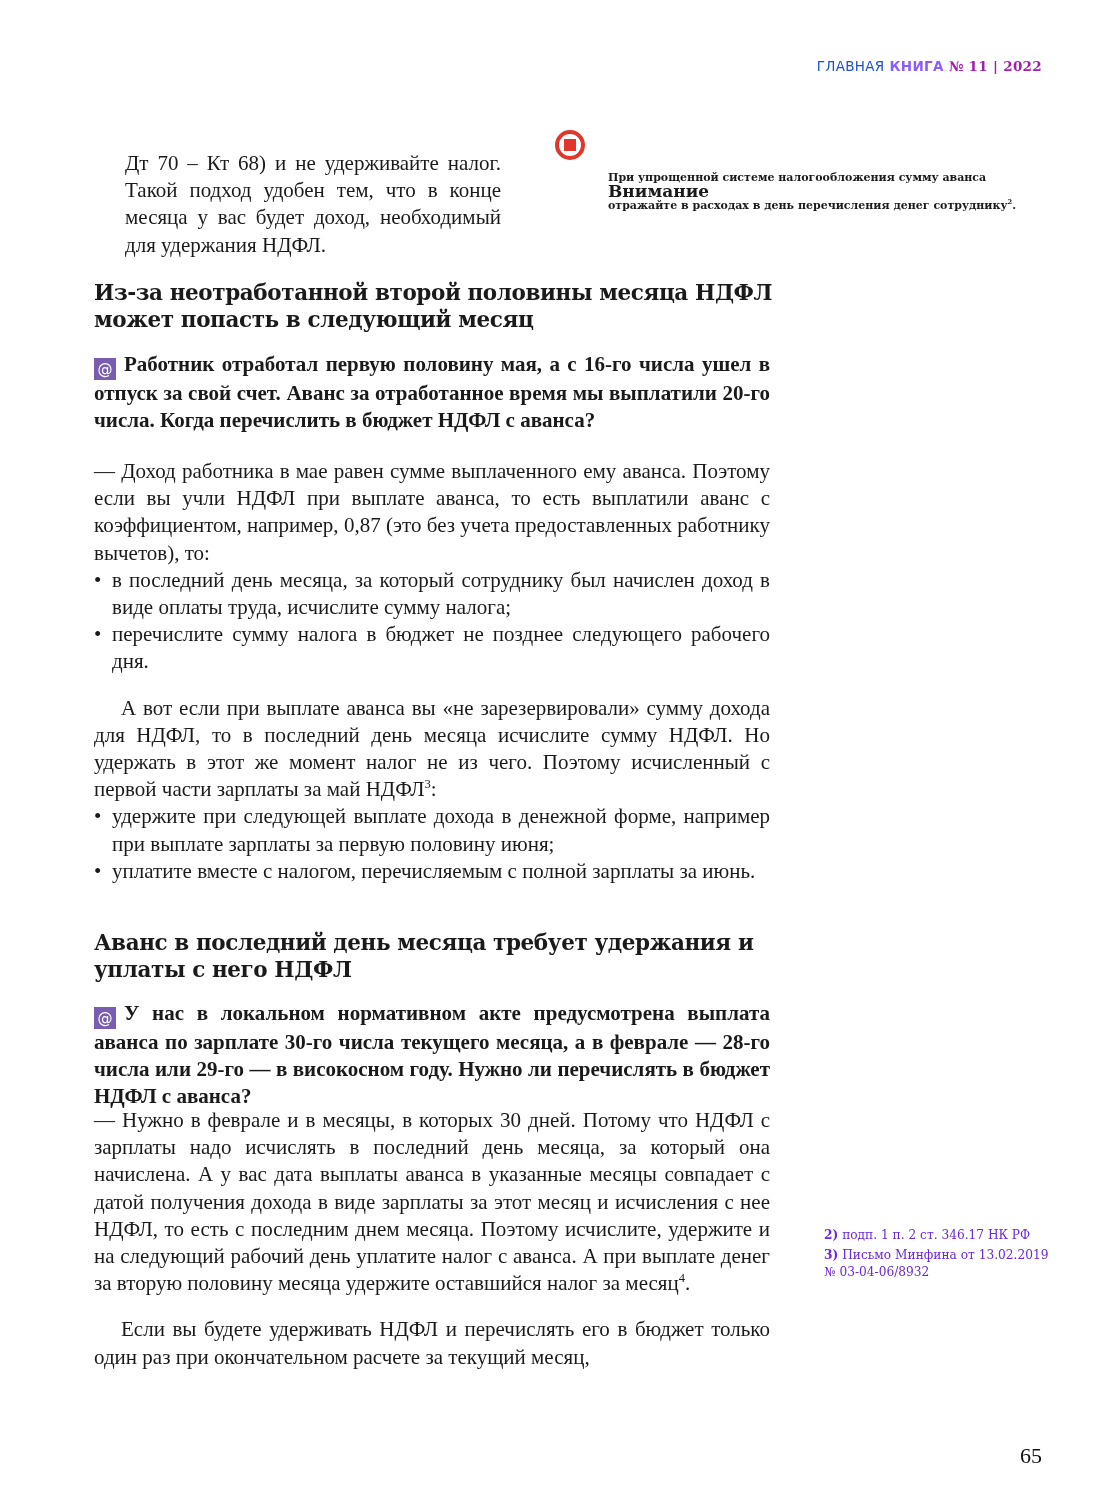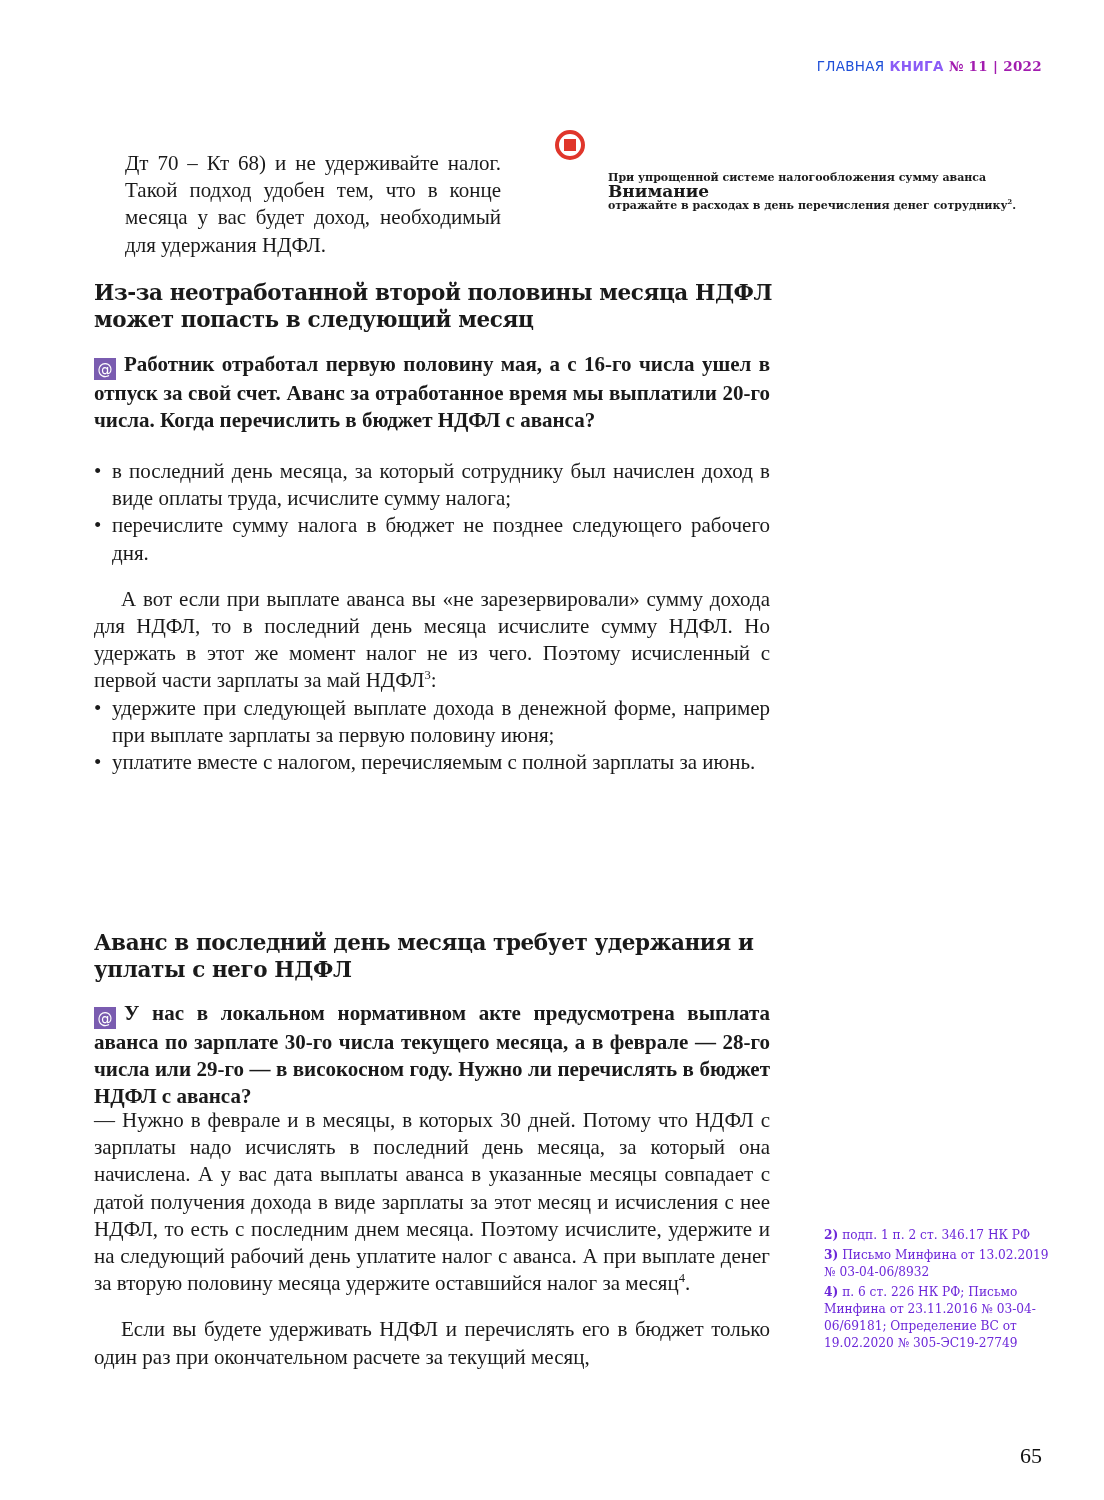--- a/index.html
+++ b/index.html
@@ -68,20 +68,21 @@
   </div>
 </div>
 
 <div id="sec1-title" class="section-title">Из-за неотработанной второй половины месяца НДФЛ может попасть в следующий месяц</div>
 
 <div id="q1" class="question">
   <span class="at-badge">@</span><span>Работник отработал первую половину мая, а с 16-го числа ушел в отпуск за свой счет. Аванс за отработанное время мы выплатили 20-го числа. Когда перечислить в бюджет НДФЛ с аванса?</span>
 </div>
 
 <div id="a1" class="answer body-text">
+  <p>— Доход работника в мае равен сумме выплаченного ему аванса. Поэтому если вы учли НДФЛ при выплате аванса, то есть выплатили аванс с коэффициентом, например, 0,87 (это без учета предоставленных работнику вычетов), то:</p>
   <ul>
     <li><span class="bullet">•</span><span>в последний день месяца, за который сотруднику был начислен доход в виде оплаты труда, исчислите сумму налога;</span></li>
     <li><span class="bullet">•</span><span>перечислите сумму налога в бюджет не позднее следующего рабочего дня.</span></li>
   </ul>
   <p class="indent"><span>А вот если при выплате аванса вы «не зарезервировали» сумму дохода для НДФЛ, то в последний день месяца исчислите сумму НДФЛ. Но удержать в этот же момент налог не из чего. Поэтому исчисленный с первой части зарплаты за май НДФЛ</span><sup>3</sup><span>:</span></p>
   <ul>
     <li><span class="bullet">•</span><span>удержите при следующей выплате дохода в денежной форме, например при выплате зарплаты за первую половину июня;</span></li>
     <li><span class="bullet">•</span><span>уплатите вместе с налогом, перечисляемым с полной зарплаты за июнь.</span></li>
   </ul>
 </div>
@@ -93,16 +94,15 @@
 </div>
 
 <div id="a2" class="answer body-text">
   <p><span>— Нужно в феврале и в месяцы, в которых 30 дней. Потому что НДФЛ с зарплаты надо исчислять в последний день месяца, за который она начислена. А у вас дата выплаты аванса в указанные месяцы совпадает с датой получения дохода в виде зарплаты за этот месяц и исчисления с нее НДФЛ, то есть с последним днем месяца. Поэтому исчислите, удержите и на следующий рабочий день уплатите налог с аванса. А при выплате денег за вторую половину месяца удержите оставшийся налог за месяц</span><sup>4</sup><span>.</span></p>
   <p class="indent">Если вы будете удерживать НДФЛ и перечислять его в бюджет только один раз при окончательном расчете за текущий месяц,</p>
 </div>
 
 <div id="footnotes">
   <div class="fn"><b>2)</b> <span>подп. 1 п. 2 ст. 346.17 НК РФ</span></div>
   <div class="fn"><b>3)</b> <span>Письмо Минфина от 13.02.2019 № 03-04-06/8932</span></div>
-  <div class="fn"><b>4)</b> <span>п. 6 ст. 226 НК РФ; Письмо Минфина от 23.11.2016 № 03-04-06/69181; Определение ВС от 19.02.2020 № 305-ЭС19-27749</span></div>
 </div>
 
 <div id="page-number">65</div>
 
 </body></html>

